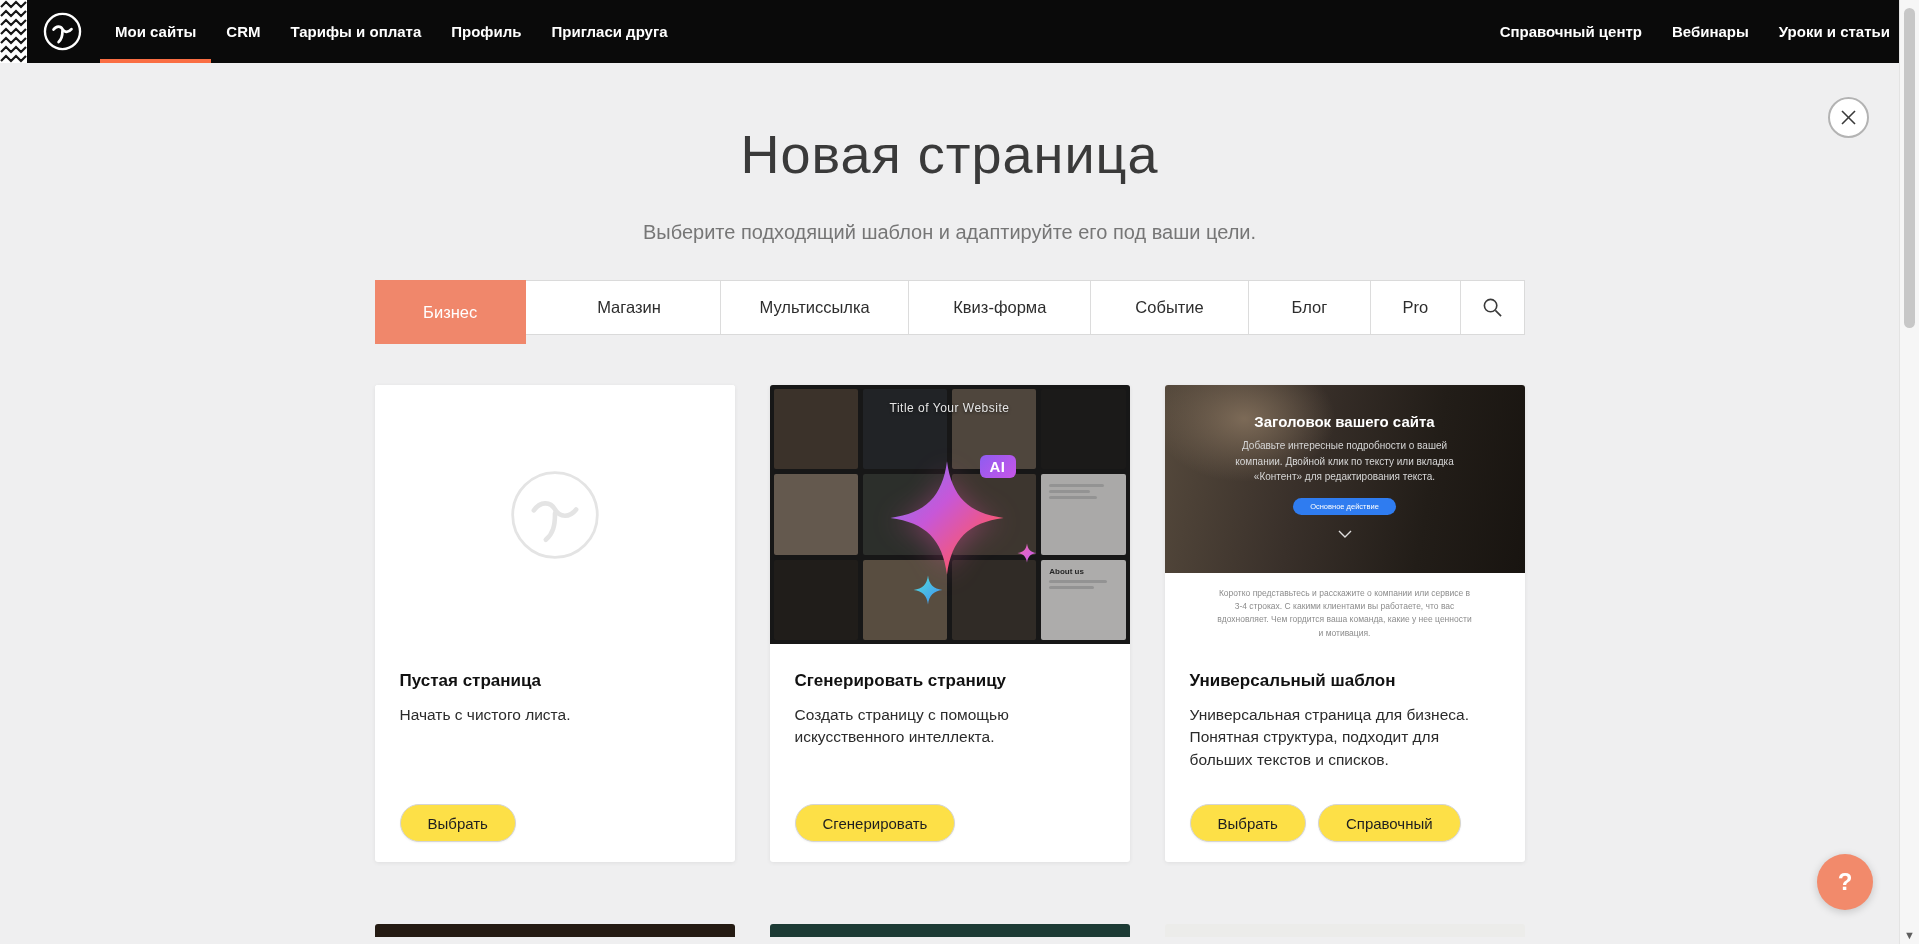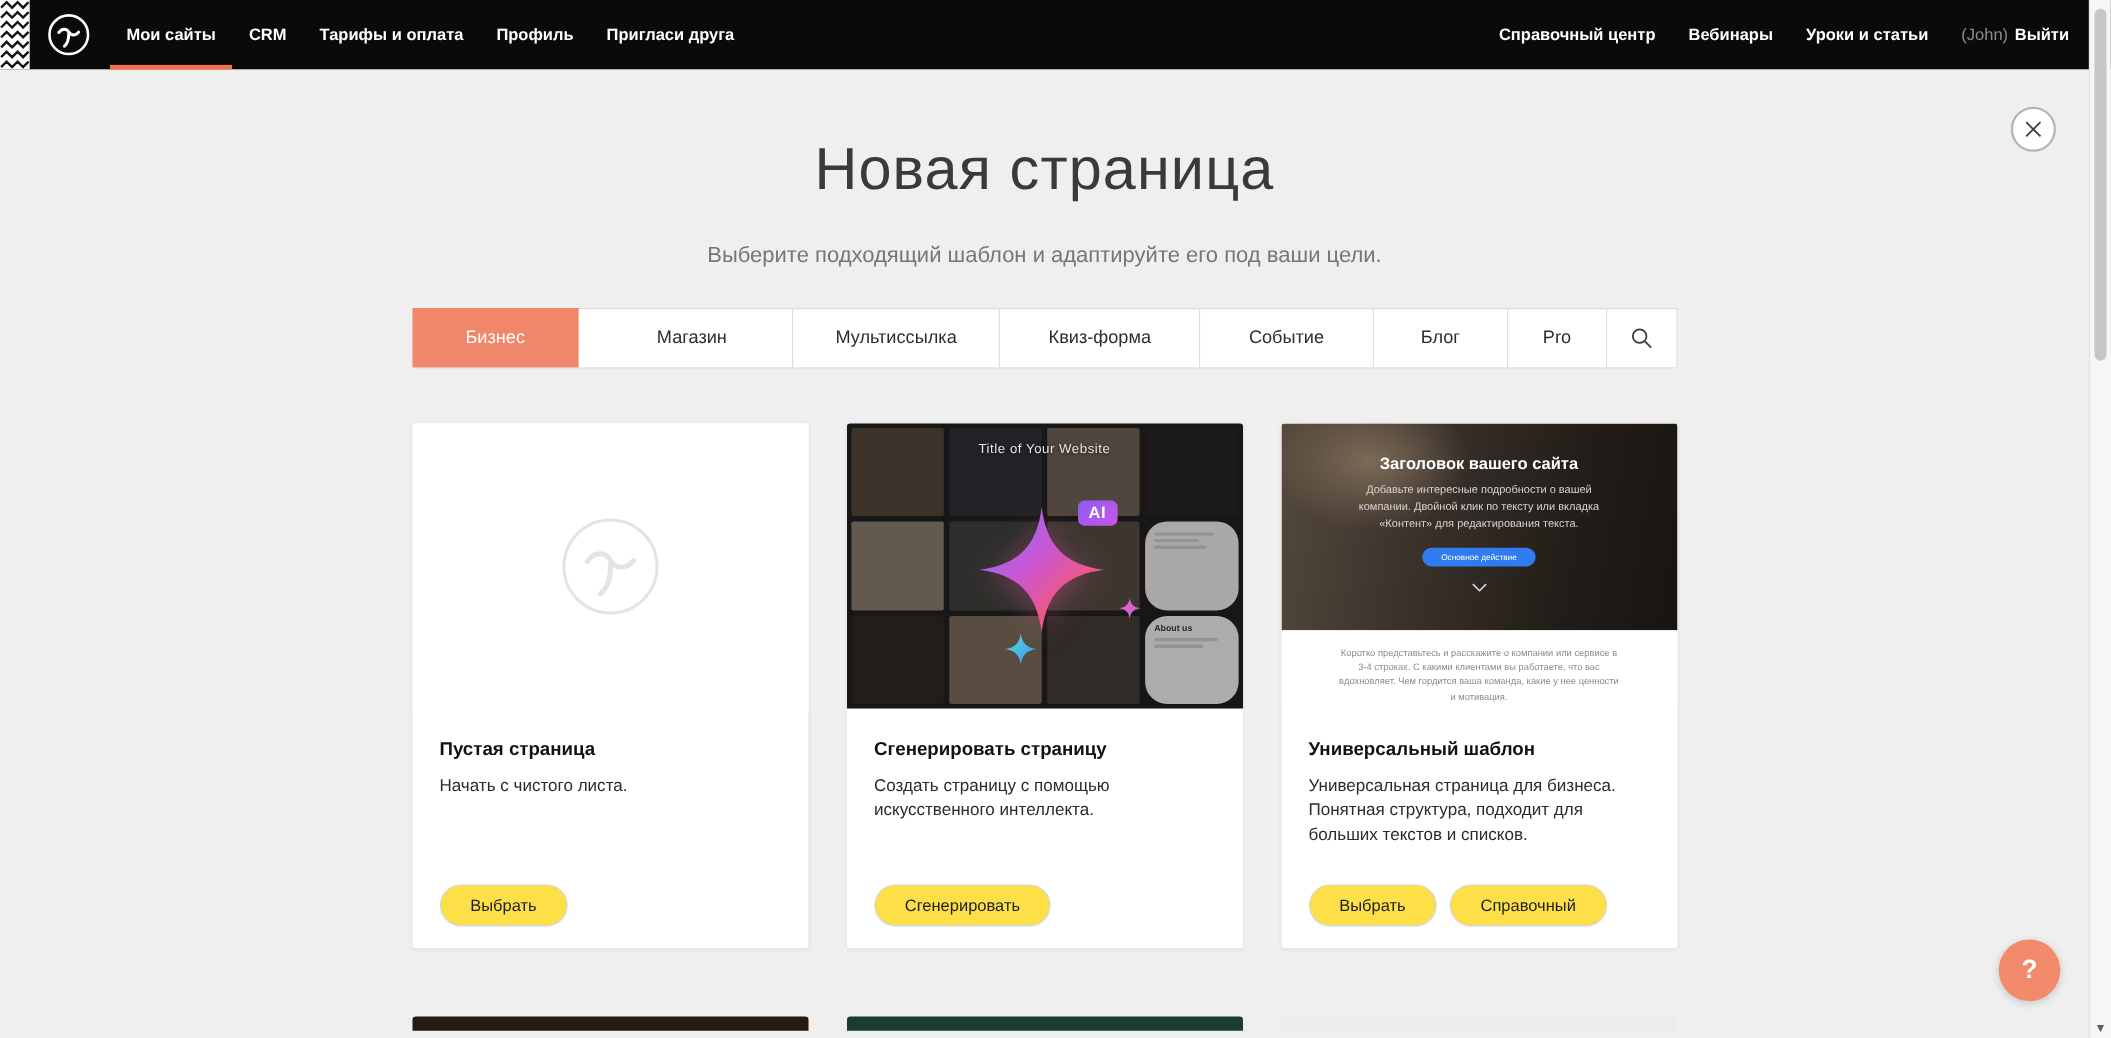--- a/index.html
+++ b/index.html
@@ -26,21 +26,21 @@
   .page-title { margin-top:60px; text-align:center; font-size:54px; font-weight:300; letter-spacing:1px; color:#3a3a3a; }
   .page-subtitle { margin-top:36px; text-align:center; font-size:20px; color:#767676; font-weight:400; }
 
   
   .close-btn { position:absolute; top:34px; right:30px; width:41px; height:41px; border-radius:50%; background:#ffffff; border:2px solid #b3b3b3; display:flex; align-items:center; justify-content:center; cursor:pointer; z-index:6; }
 
   
   .tabs { margin-top:36px; display:flex; height:55px; background:#ffffff; border:1px solid #dadada; }
   .tab { display:flex; align-items:center; justify-content:center; font-size:16.5px; color:#2d2d2d; border-right:1px solid #dcdcdc; cursor:pointer; height:100%; }
   .tab:last-child { border-right:none; }
-  .tab.active { background:#f0876b; color:#ffffff; border-right:none; margin:-1px 12px -1px -1px; height:54px; }
+  .tab.active { background:#f0876b; color:#ffffff; border-right:none; margin:-1px 12px -1px -1px; height:64px; }
   .tw0{width:157px}.tw1{width:190px}.tw2{width:195px}.tw3{width:189px}.tw4{width:163px}.tw5{width:127px}.tw6{width:93px}.tw7{width:65px}
 
   
   .cards-row { margin-top:50px; display:flex; gap:35px; }
   .card { width:360px; height:477px; background:#ffffff; border-radius:3px; box-shadow:0 1px 4px rgba(0,0,0,0.07); display:flex; flex-direction:column; cursor:pointer; }
   .preview { height:259px; border-radius:3px 3px 0 0; overflow:hidden; position:relative; flex:0 0 259px; }
   .card-body { flex:1; padding:27px 25px 20px; display:flex; flex-direction:column; }
   .card-title { font-size:17px; font-weight:700; color:#111111; }
   .card-desc { margin-top:13px; font-size:15.5px; line-height:1.45; color:#2b2b2b; }
   .card-actions { margin-top:auto; display:flex; gap:12px; }
@@ -51,21 +51,21 @@
   .watermark { width:92px; height:92px; }
 
   
   .preview-ai { background:#1d1d1d; }
   .mosaic { position:absolute; inset:0; display:grid; grid-template-columns:repeat(4,1fr); grid-template-rows:repeat(3,1fr); gap:5px; padding:4px; }
   .tile { border-radius:2px; }
   .m1{background:#514438}.m2{background:#2c2f33}.m3{background:#6e6054}.m4{background:#232120}
   .m5{background:#8c7b6c}.m6{background:#3b3f3a}.m7{background:#54493f}.m8{background:#efeeec}
   .m9{background:#2a2622}.m10{background:#7a6a58}.m11{background:#413a33}.m12{background:#f4f3f1}
   .mosaic-shade { position:absolute; inset:0; background:rgba(10,10,10,0.30); }
-  .widget-tile { padding:7px 8px;border-radius:20px; }
+  .widget-tile { padding:7px 8px; }
   .widget-label { font-size:8px; font-weight:700; color:#333; margin-bottom:4px; }
   .widget-line { height:3px; background:#cfcfcf; border-radius:2px; margin-top:3px; }
   .ai-site-title { position:absolute; top:16px; left:0; width:100%; text-align:center; color:#e6e6e6; font-size:12px; letter-spacing:0.5px; text-shadow:0 1px 3px rgba(0,0,0,0.6); }
   .star-big { position:absolute; left:118px; top:74px; width:118px; height:118px; filter:drop-shadow(0 4px 14px rgba(220,80,160,0.45)); }
   .star-s1 { position:absolute; left:143px; top:190px; width:30px; height:30px; }
   .star-s2 { position:absolute; left:247px; top:158px; width:20px; height:20px; }
   .ai-badge { position:absolute; left:210px; top:70px; background:linear-gradient(135deg,#8e5cf0,#c855e8); color:#ffffff; font-size:15px; font-weight:700; padding:3px 10px; border-radius:6px; letter-spacing:0.5px; }
 
   
   .pv3-hero { height:188px; background:radial-gradient(130px 90px at 22% 18%, #7c6a57 0%, rgba(80,66,52,0) 70%), linear-gradient(100deg,#55493c 0%,#39302a 38%,#221d18 72%,#181410 100%); display:flex; flex-direction:column; align-items:center; padding:28px 40px 0; }
@@ -116,24 +116,20 @@
     <a class="nav-item active">Мои сайты</a>
     <a class="nav-item">CRM</a>
     <a class="nav-item">Тарифы и оплата</a>
     <a class="nav-item">Профиль</a>
     <a class="nav-item">Пригласи друга</a>
   </nav>
   <nav class="nav-right">
     <a class="nav-item">Справочный центр</a>
     <a class="nav-item">Вебинары</a>
     <a class="nav-item">Уроки и статьи</a>
-    <span class="nav-user">
-      <span class="uname">(John)</span>
-      <span class="logout">Выйти</span>
-    </span>
   </nav>
 </header>
 
 <main class="main">
 
   <div class="close-btn">
     <svg width="15" height="15" viewBox="0 0 15 15">
       <line x1="1" y1="1" x2="14" y2="14" stroke="#3a3a3a" stroke-width="1.6"></line>
       <line x1="14" y1="1" x2="1" y2="14" stroke="#3a3a3a" stroke-width="1.6"></line>
     </svg>

